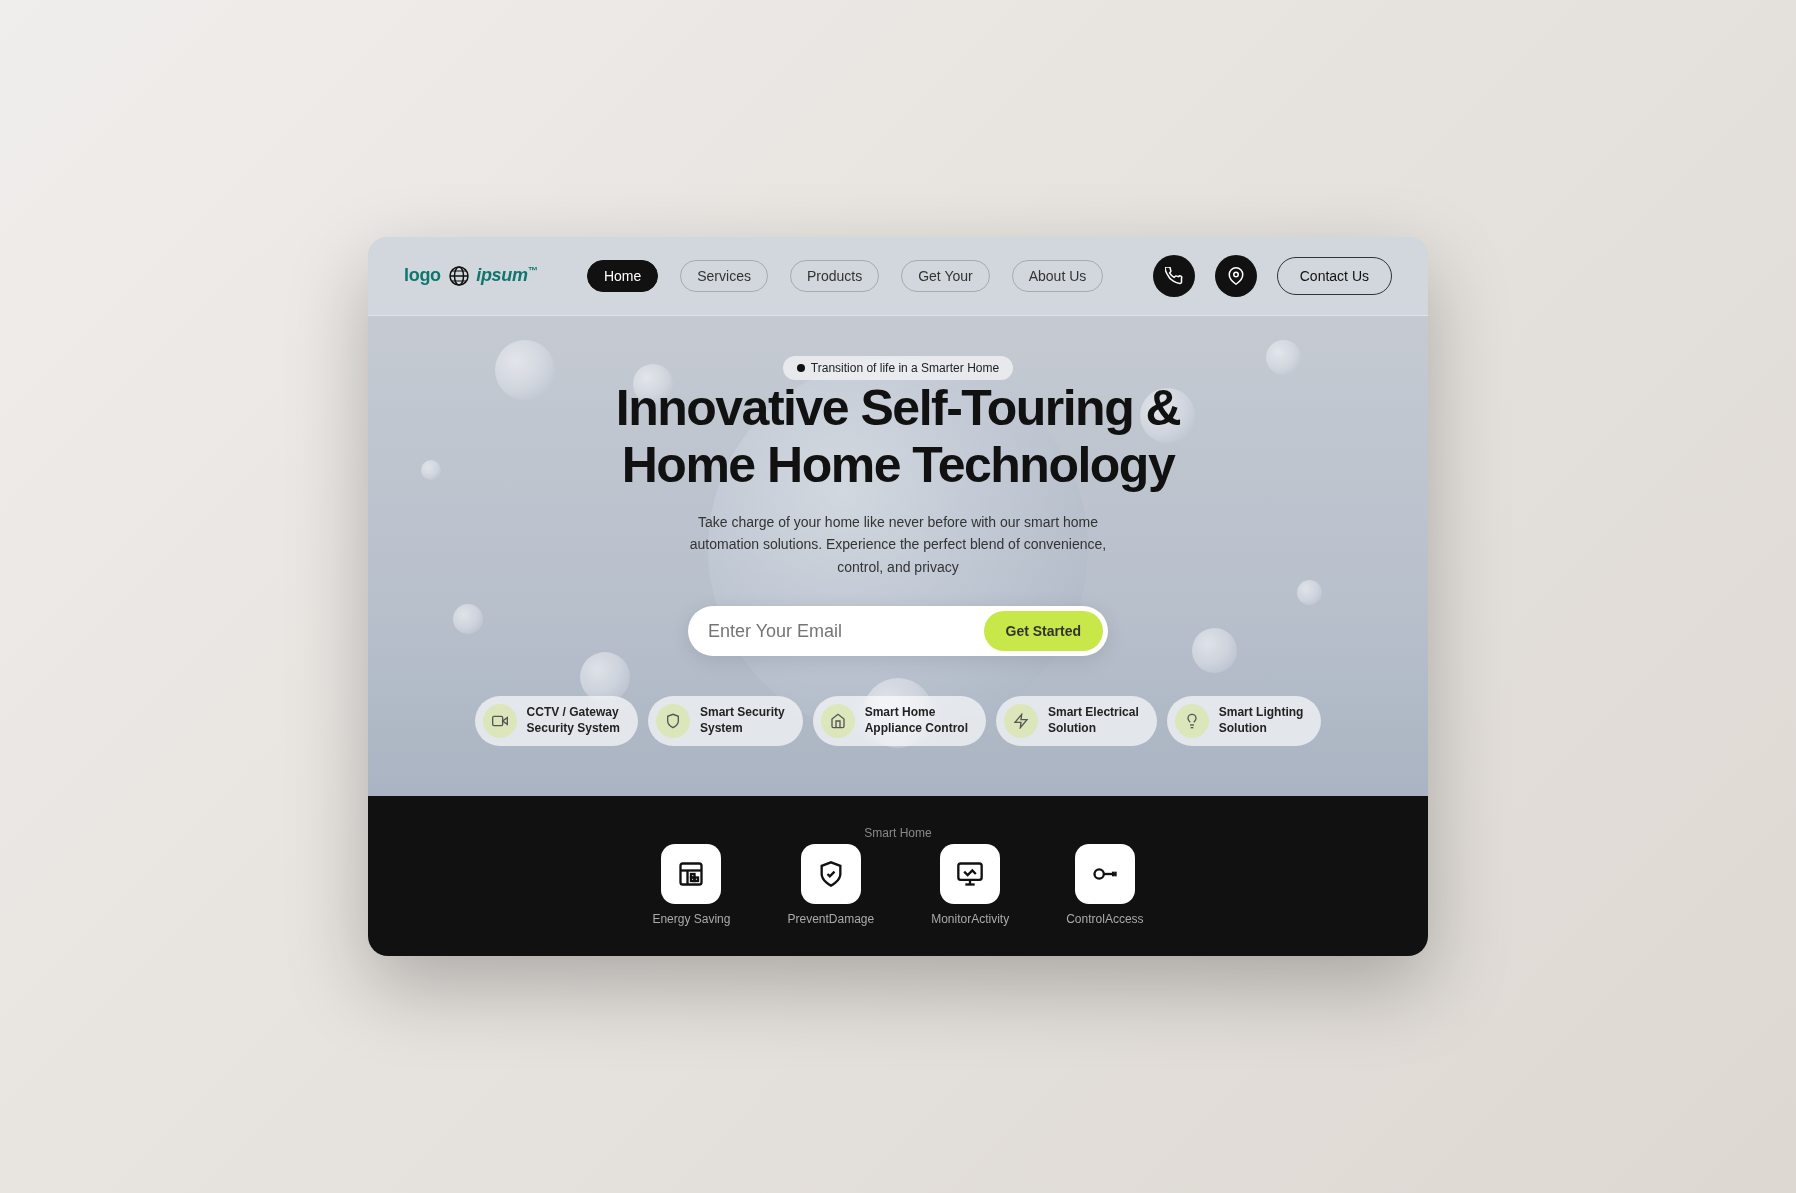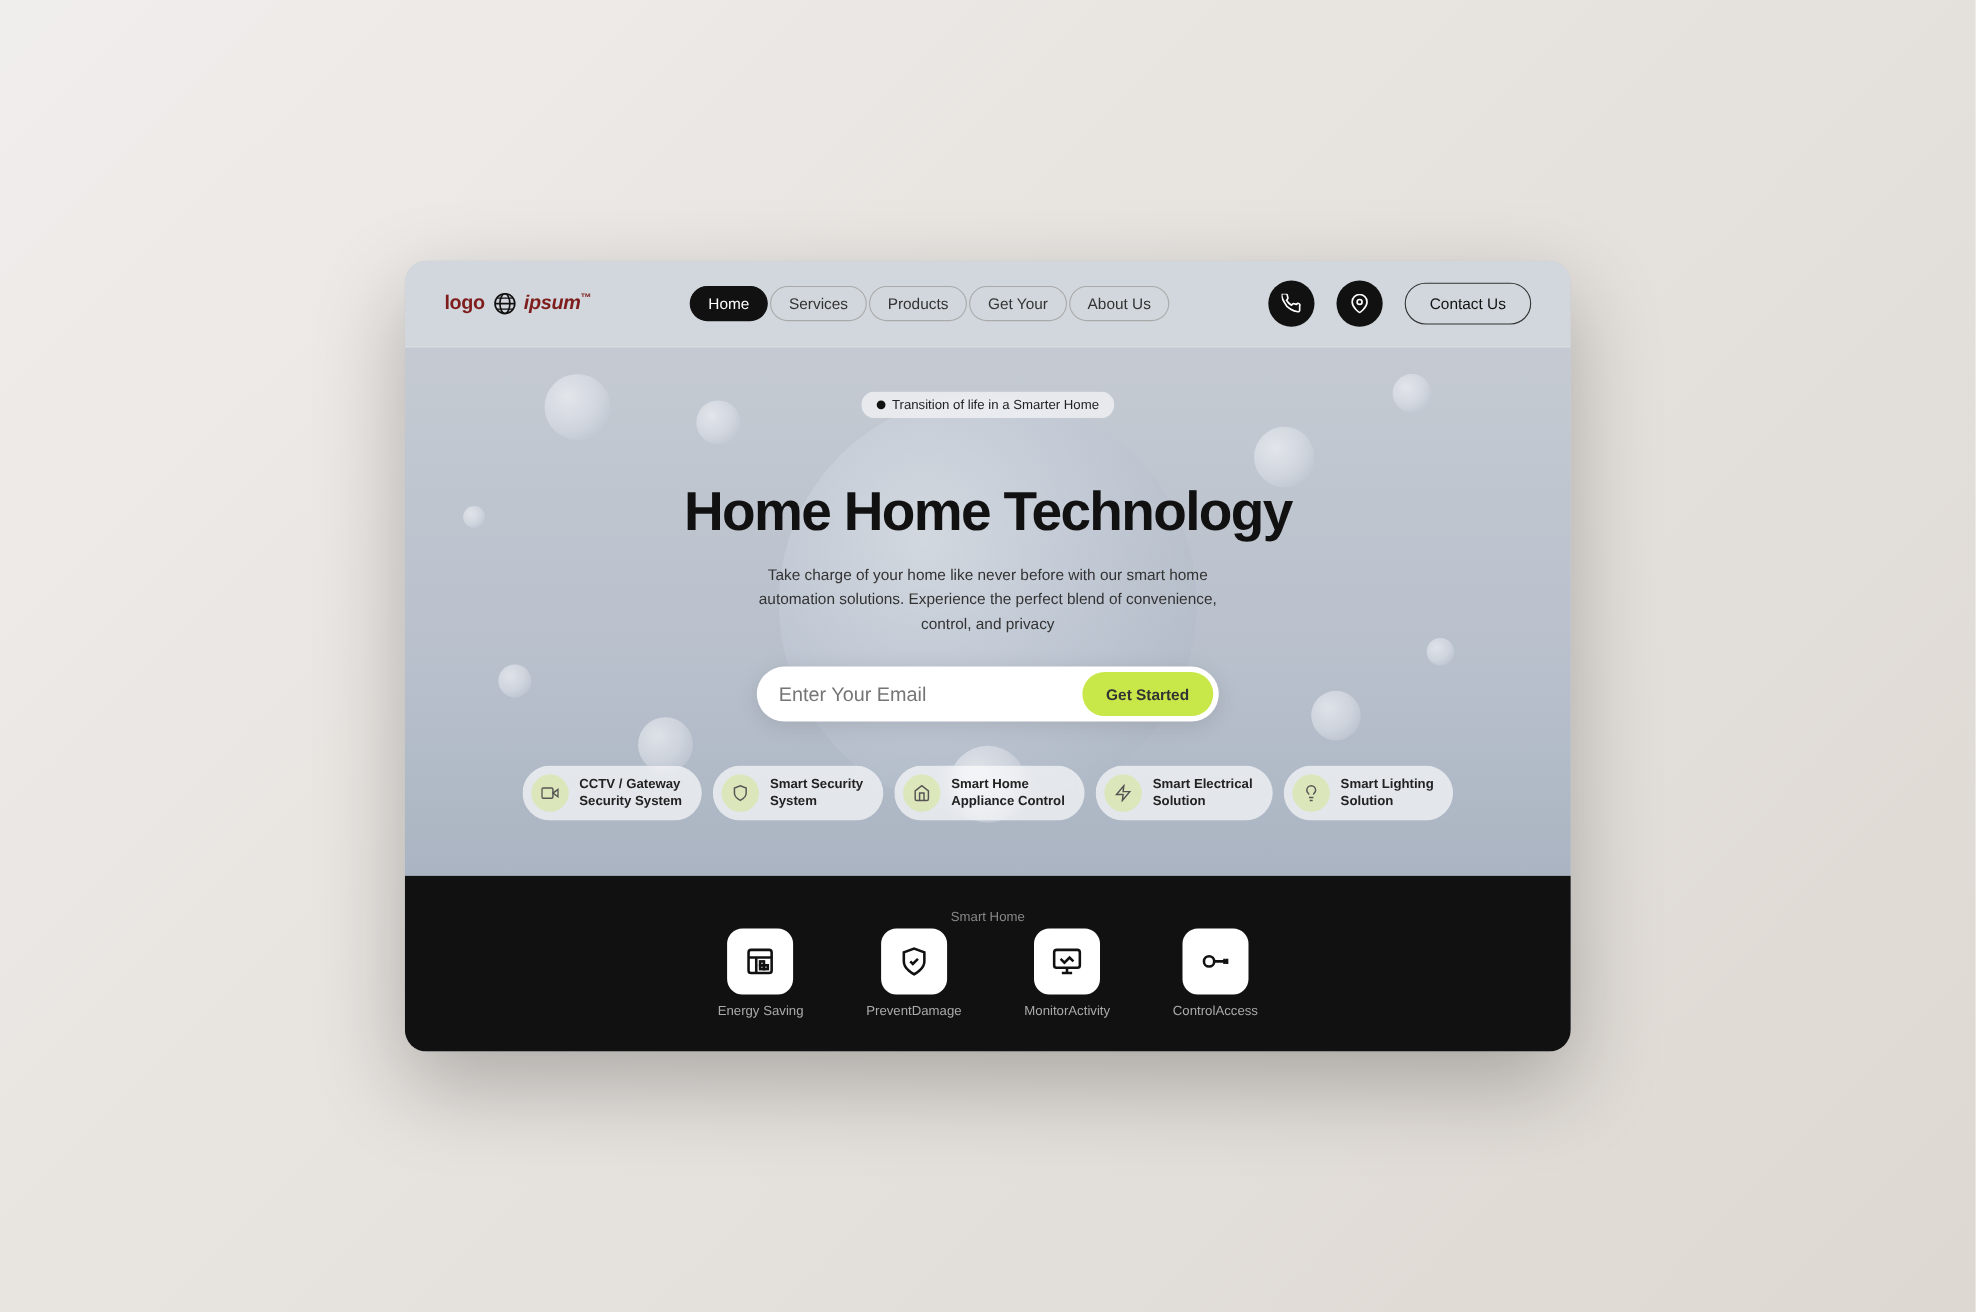--- a/index.html
+++ b/index.html
@@ -34,33 +34,33 @@
 
     .logo-area {
       display: flex;
       align-items: center;
       gap: 8px;
     }
 
     .logo-text {
       font-size: 18px;
       font-weight: 600;
-      color: #7f1d1d;
+      color: #0f766e;
       letter-spacing: -0.3px;
     }
 
     .logo-globe {
       width: 22px;
       height: 22px;
     }
 
     .nav-links {
       display: flex;
       align-items: center;
-      gap: 2px;
+      gap: 22px;
     }
 
     .nav-item {
       padding: 7px 16px;
       border-radius: 50px;
       font-size: 14px;
       cursor: pointer;
       color: #333;
       border: 1.5px solid transparent;
       transition: all 0.2s;
@@ -399,21 +399,21 @@
       <div class="sphere-small s9"></div>
       <div class="sphere-small s10"></div>
     </div>
 
     <div class="hero-badge">
       <span class="badge-dot"></span>
       <span>Transition of life in a Smarter Home</span>
     </div>
 
     <h1 class="hero-title">
-      <br>
+      <span>Innovative Self-Touring &amp;</span><br>
       <span>Home Home Technology</span>
     </h1>
 
     <p class="hero-subtitle">Take charge of your home like never before with our smart home automation solutions. Experience the perfect blend of convenience, control, and privacy</p>
 
     <div class="email-form">
       <input class="email-input" type="email" placeholder="Enter Your Email" style="">
       <button class="get-started-btn">Get Started</button>
     </div>
 

